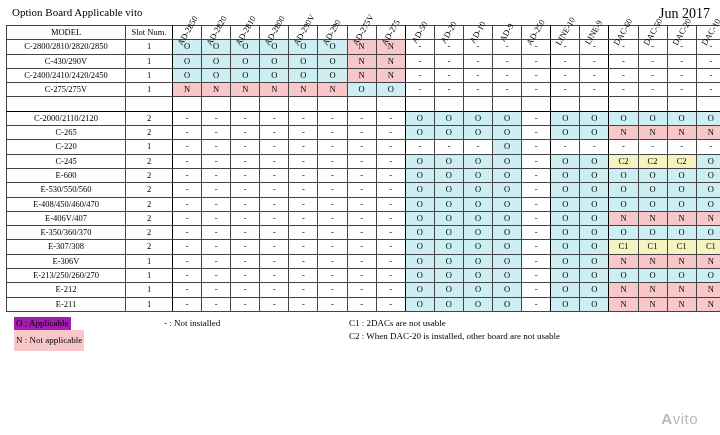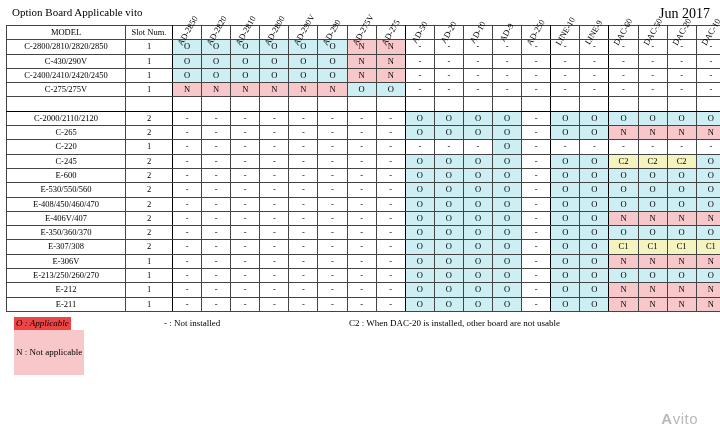--- a/index.html
+++ b/index.html
@@ -61,22 +61,22 @@
   .legend{
     display:flex;
     font-size:9px;
     padding:5px 4px 0 8px;
     position:relative;
   }
   .legend .c1{width:150px;}
   .legend .c2{width:185px;}
   .legend .c3{flex:1;}
   .legend .line{height:13px;line-height:13px;white-space:nowrap;}
-  .lg-cyan{background:#ef4444;display:inline-block;padding:0 2px;font-style:italic;}
-  .lg-pink{background:#f8c7c9;display:inline-block;padding:16px 2px;}
+  .lg-cyan{background:#a21caf;display:inline-block;padding:0 2px;}
+  .lg-pink{background:#f8c7c9;display:inline-block;padding:4px 2px;}
   .wm{
     position:absolute;
     right:22px;bottom:8px;
     font-size:15px;
     color:#b9b9b9;
     font-family:"Liberation Sans", sans-serif;
     letter-spacing:0.5px;
   }
   .wm .a{font-weight:bold;}
   .hdrlabel{font-size:9.5px;}
@@ -597,20 +597,21 @@
   <div class="legend">
     <div class="c1">
       <div class="line"><span class="lg-cyan">O : Applicable</span></div>
       <div class="line"><span class="lg-pink">N : Not applicable</span></div>
     </div>
     <div class="c2">
       <div class="line">- : Not installed</div>
       <div class="line">&nbsp;</div>
     </div>
     <div class="c3">
+      <div class="line">C1 : 2DACs are not usable</div>
       <div class="line">C2 : When DAC-20 is installed, other board are not usable</div>
     </div>
   </div>
 
   <div class="wm">
     <span class="a">A</span><span>vito</span>
   </div>
 
 </div>
 

